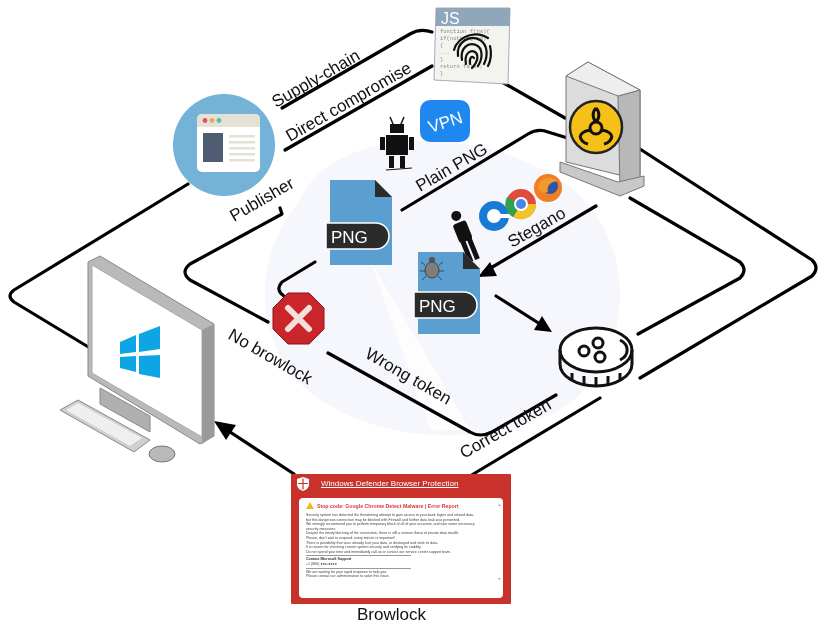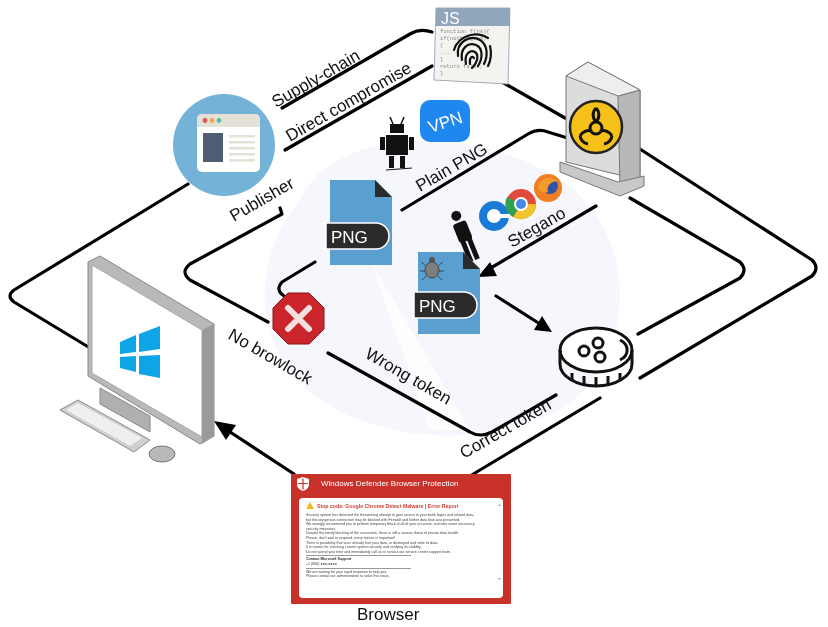--- a/index.html
+++ b/index.html
@@ -7,21 +7,21 @@
          font-family: "Liberation Sans", sans-serif; }
   #diagram { position: absolute; left: 0; top: 0; width: 828px; height: 627px; }
   .lbl { font-family: "Liberation Sans", sans-serif; font-size: 17px; fill: #111; }
   .flow { fill: none; stroke: #000; stroke-width: 3.2; stroke-linecap: round; stroke-linejoin: round; }
 
   
   #browlock { position: absolute; left: 291px; top: 474px; width: 220px; height: 130px;
               background: #c9322b; box-sizing: border-box; border-radius: 1px; }
   #browlock .bl-head { position: absolute; left: 0; top: 0; width: 100%; height: 22px; }
   #browlock .bl-shield { position: absolute; left: 6px; top: 3px; width: 12px; height: 14px; }
-  #browlock .bl-title { position: absolute; left: 30px; top: 5px; color: #fff; font-size: 8px; white-space: nowrap; }
+  #browlock .bl-title { position: absolute; left: 30px; top: 5px; color: #fff; font-size: 8px; white-space: nowrap; text-decoration: underline; }
   #browlock .bl-card { position: absolute; left: 8px; top: 24px; right: 8px; bottom: 6px;
                        background: #fff; border-radius: 4px; padding: 4px 7px; box-sizing: border-box; overflow: hidden; }
   #browlock .bl-stop { color: #d23a2f; font-size: 5.2px; font-weight: bold; white-space: nowrap; }
   #browlock .bl-warn { display: inline-block; width: 0; height: 0; border-left: 4px solid transparent;
                        border-right: 4px solid transparent; border-bottom: 7px solid #f2b81d; vertical-align: -1px; margin-right: 3px; }
   #browlock .bl-body { margin-top: 4px; font-size: 3.6px; line-height: 4.6px; color: #444; }
   #browlock .bl-body div { white-space: nowrap; overflow: hidden; }
   #browlock .bl-sep { border-top: 0.6px solid #999; width: 55%; margin: 1px 0; }
   #browlock .bl-strong { font-weight: bold; color: #333; }
   #browlock .bl-scroll { position: absolute; right: 2px; top: 4px; bottom: 4px; width: 3px; }
@@ -263,13 +263,13 @@
       <div>+1 (866) ●●●-●●●●</div>
       <div class="bl-sep"></div>
       <div>We are waiting for your rapid response to help you.</div>
       <div>Please contact our administration to solve this issue.</div>
     </div>
     <svg class="bl-scroll" viewBox="0 0 3 80" preserveAspectRatio="none">
       <path d="M0 4 L1.5 2 L3 4 Z M0 76 L1.5 78 L3 76 Z" fill="#aaa"></path>
     </svg>
   </div>
 </div>
-<div id="browlock-caption">Browser</div>
+<div id="browlock-caption">Browlock</div>
 
 </body></html>

